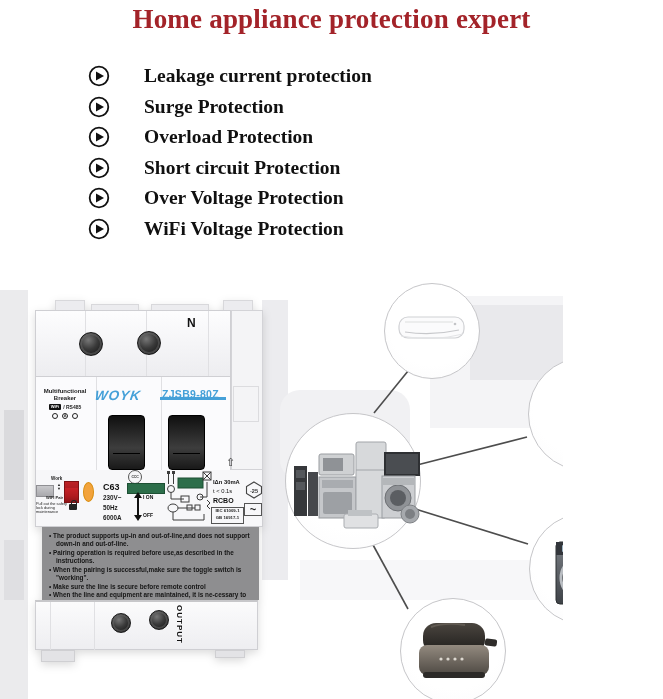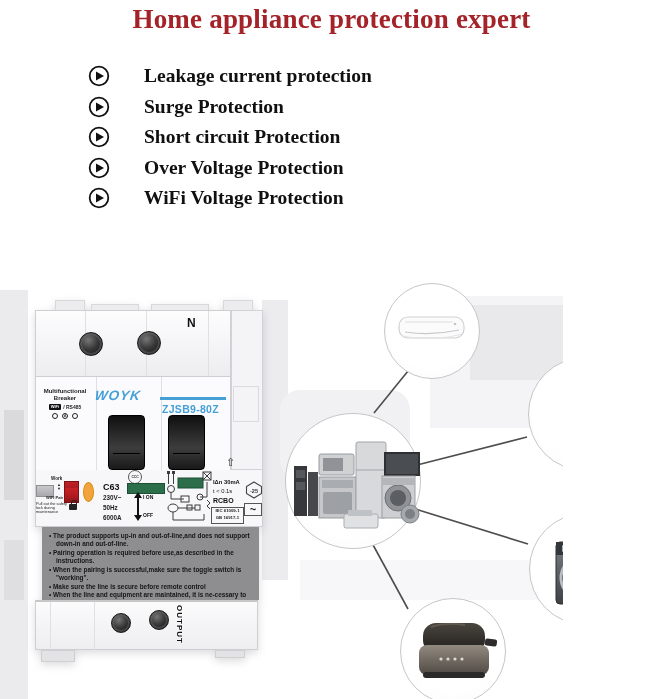--- a/index.html
+++ b/index.html
@@ -51,21 +51,21 @@
   .screw{border-radius:50%;background:radial-gradient(circle at 38% 32%,#777 0%,#3a3a3a 45%,#141414 90%);
          border:1px solid #1a1a1a;box-shadow:inset 0 0 0 2px rgba(110,110,110,.45);}
   .nlab{font-weight:700;font-size:12px;color:#111;}
   .module{left:196px;top:12px;width:32px;height:160px;background:#f4f4f6;border:1px solid #d3d3d7;}
   .modsq{left:198px;top:88px;width:26px;height:36px;border:1px solid #dcdcdf;}
   .modline{left:184px;top:102px;width:2px;height:30px;background:#1b1b1b;}
   .mid{left:0;top:79px;width:196px;height:93px;background:#fbfbfd;border-left:1px solid #cfcfd3;border-right:1px solid #cfcfd3;}
   .brand{left:60px;top:90px;width:62px;font-size:13.5px;font-weight:900;font-style:italic;
          color:#45a0d8;letter-spacing:1px;transform:skewX(-8deg);}
   .blueline{left:125px;top:99px;width:66px;height:2.5px;background:#45a0d8;}
-  .model{left:127px;top:105px;width:66px;font-size:10.5px;font-weight:700;color:#45a0d8;letter-spacing:.3px;}
+  .model{left:127px;top:90px;width:66px;font-size:10.5px;font-weight:700;color:#45a0d8;letter-spacing:.3px;}
   .lblk{left:2px;top:90px;width:56px;text-align:center;color:#1c1c1c;}
   .lblk .t1{position:static;display:block;font-size:6px;font-weight:700;line-height:7px;}
   .wifirow{position:static;display:flex;justify-content:center;align-items:center;margin-top:2px;}
   .wbadge{position:static;background:#111;color:#fff;font-size:4px;font-weight:700;
           padding:0 2px;border-radius:1px;line-height:5.5px;margin-right:2px;}
   .rs485{position:static;font-size:5px;font-weight:700;}
   .indics{position:static;display:flex;justify-content:center;gap:4px;margin-top:3px;}
   .ind{position:static;width:6px;height:6px;border:1px solid #222;border-radius:50%;
        font-size:4px;line-height:4px;text-align:center;color:#222;}
   .toggle{top:117px;width:37px;height:55px;border-radius:4px;
@@ -129,20 +129,27 @@
           <circle cx="11" cy="11" r="9.3" fill="none" stroke="#111" stroke-width="1.8"></circle>
           <polygon points="8,6.4 16,11 8,15.6" fill="#111"></polygon>
         </svg>
       <span class="feat-label">Surge Protection</span>
     </div>
     <div class="feat">
       <svg width="22" height="22" viewBox="0 0 22 22">
           <circle cx="11" cy="11" r="9.3" fill="none" stroke="#111" stroke-width="1.8"></circle>
           <polygon points="8,6.4 16,11 8,15.6" fill="#111"></polygon>
         </svg>
+      <span class="feat-label">Overload Protection</span>
+    </div>
+    <div class="feat">
+      <svg width="22" height="22" viewBox="0 0 22 22">
+          <circle cx="11" cy="11" r="9.3" fill="none" stroke="#111" stroke-width="1.8"></circle>
+          <polygon points="8,6.4 16,11 8,15.6" fill="#111"></polygon>
+        </svg>
       <span class="feat-label">Short circuit Protection</span>
     </div>
     <div class="feat">
       <svg width="22" height="22" viewBox="0 0 22 22">
           <circle cx="11" cy="11" r="9.3" fill="none" stroke="#111" stroke-width="1.8"></circle>
           <polygon points="8,6.4 16,11 8,15.6" fill="#111"></polygon>
         </svg>
       <span class="feat-label">Over Voltage Protection</span>
     </div>
     <div class="feat">

